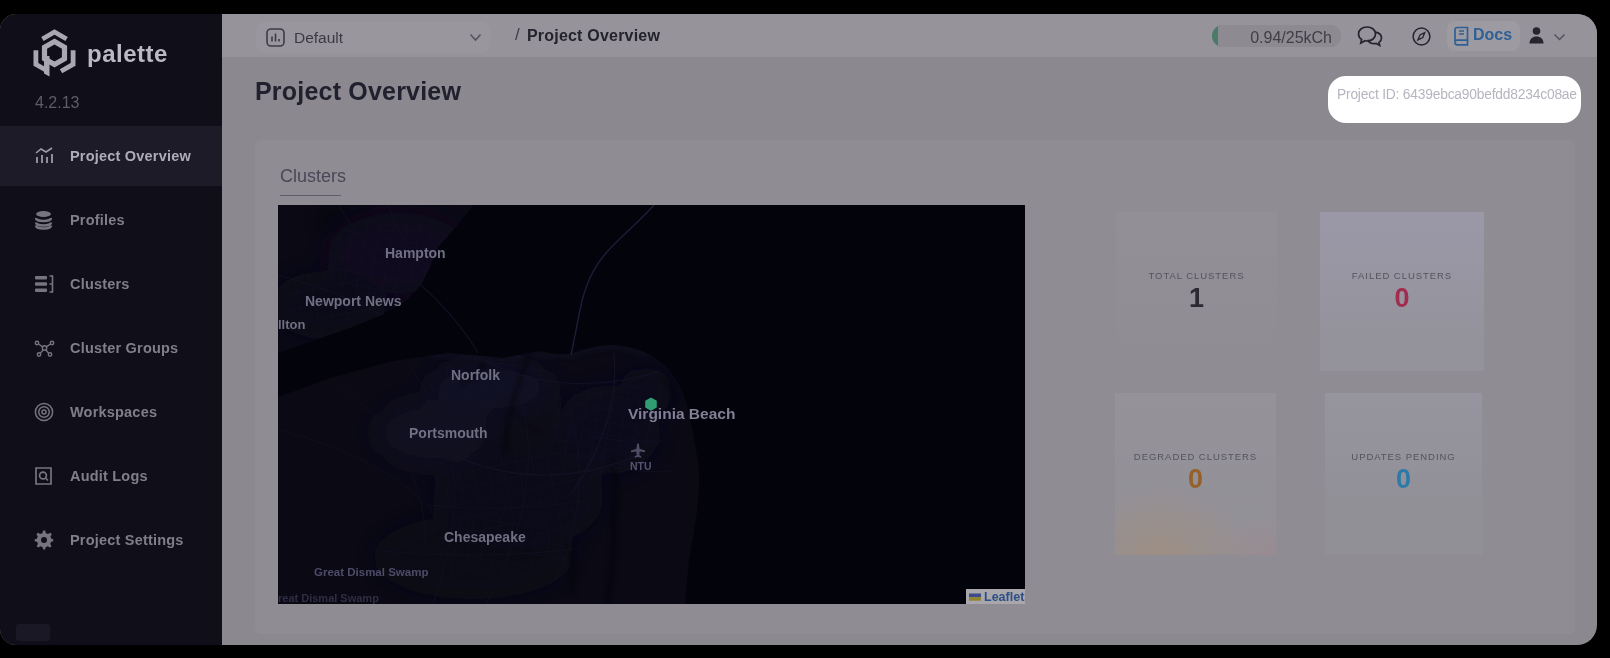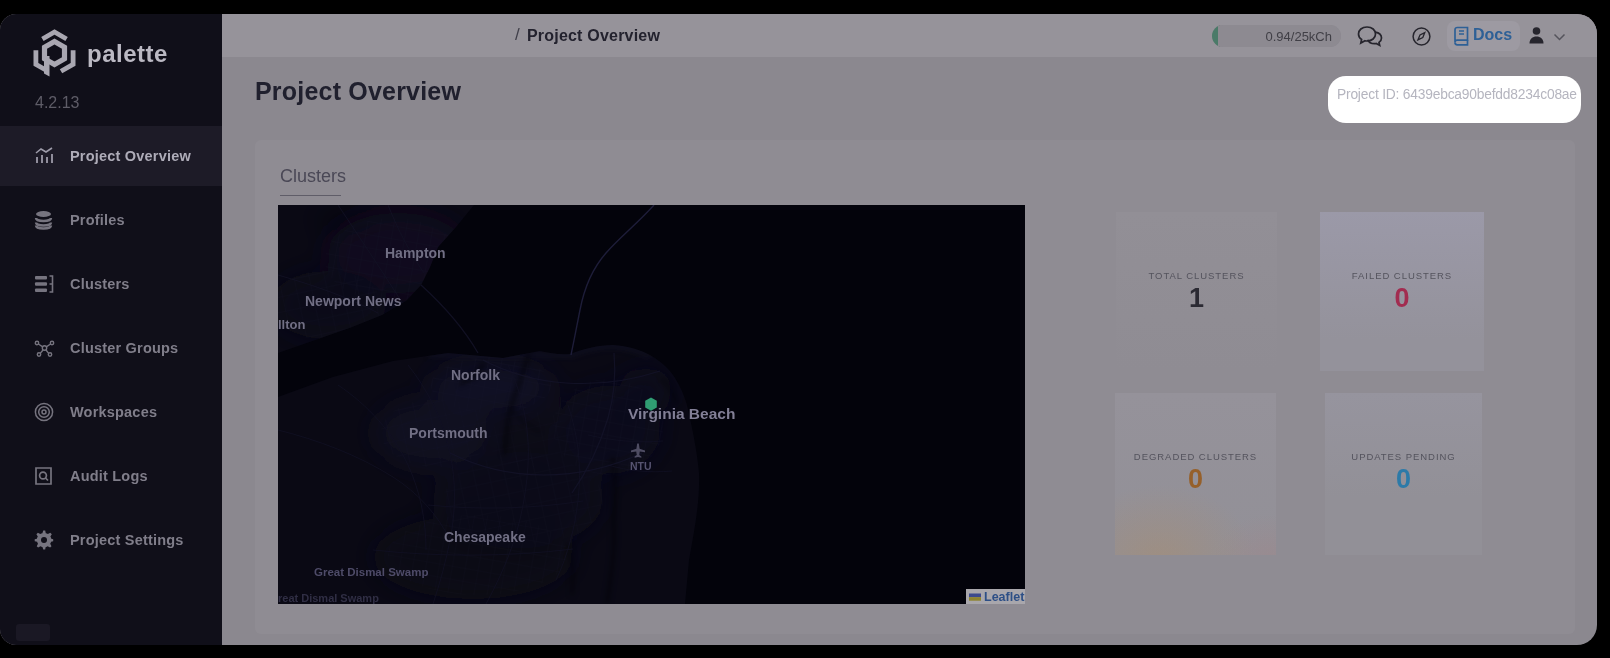--- a/index.html
+++ b/index.html
@@ -24,21 +24,21 @@
 .selector { position:absolute; left:34px; top:8px; width:234px; height:31px;
   background:#99969d; border-radius:8px; }
 .sel-text { position:absolute; left:38px; top:7px; font-size:15.5px; color:#3b3a44; }
 .crumb-slash { position:absolute; left:293px; top:11px; font-size:17px; color:#3f3e49; }
 .crumb { position:absolute; left:305px; top:13px; font-size:16px; font-weight:700;
   color:#23222e; letter-spacing:.2px; }
 .pill { position:absolute; right:256px; top:11px; width:129px; height:22px;
   background:#8b888f; border-radius:11px; overflow:hidden; }
 .pill-prog { position:absolute; left:0; top:0; width:8px; height:22px;
   background:#4a7a68; border-radius:11px 0 0 11px; }
-.pill-text { position:absolute; right:9px; top:4px; font-size:13px; color:#403f46; }
+.pill-text { position:absolute; right:9px; top:4px; font-size:16px; color:#403f46; }
 .docs-btn { position:absolute; right:77px; top:7px; width:73px; height:30px;
   background:#9d9aa2; border-radius:8px; }
 .docs-text { position:absolute; left:26px; top:4.5px; font-size:16px; font-weight:700;
   color:#2e6096; }
 .heading { position:absolute; left:255px; top:63px; font-size:25px; font-weight:700;
   color:#20202e; letter-spacing:.2px; }
 .card { position:absolute; left:255px; top:126px; width:1320px; height:494px;
   background:#8f8c93; border-radius:6px; }
 .card-title { position:absolute; left:25px; top:26px; font-size:18px; color:#4a4856; }
 .card-title-line { position:absolute; left:25px; top:55px; width:61px; height:1px;
@@ -54,20 +54,32 @@
 .tooltip { position:absolute; left:1328px; top:76px; width:253px; height:47px;
   background:#ffffff; border-radius:18px; }
 .tooltip span { position:absolute; left:9px; top:11px; font-size:13.8px; color:#b5b5bf;
   letter-spacing:-0.2px; white-space:nowrap; }
 </style>
 </head>
 <body>
 <div class="app">
 
   <div class="topbar">
+    <div class="selector">
+      <svg style="position:absolute;left:10px;top:6px" width="19" height="19" viewBox="0 0 19 19">
+        <rect x="1" y="1" width="17" height="17" rx="4" fill="none" stroke="#3c3b45" stroke-width="1.6"></rect>
+        <line x1="6" y1="13.5" x2="6" y2="8.5" stroke="#3c3b45" stroke-width="1.6"></line>
+        <line x1="9.5" y1="13.5" x2="9.5" y2="5.5" stroke="#3c3b45" stroke-width="1.6"></line>
+        <line x1="13" y1="13.5" x2="13" y2="11" stroke="#3c3b45" stroke-width="1.6"></line>
+      </svg>
+      <div class="sel-text">Default</div>
+      <svg style="position:absolute;right:8px;top:11px" width="13" height="9" viewBox="0 0 13 9">
+        <polyline points="1.5,1.5 6.5,7 11.5,1.5" fill="none" stroke="#55535c" stroke-width="1.6"></polyline>
+      </svg>
+    </div>
     <div class="crumb-slash">/</div>
     <div class="crumb">Project Overview</div>
     <div class="pill">
       <div class="pill-prog"></div>
       <div style="position:absolute;left:6px;top:0;width:123px;height:22px;background:#8d8a91;border-radius:0 11px 11px 0"></div>
       <div class="pill-text">0.94/25kCh</div>
     </div>
     <svg style="position:absolute;right:212px;top:11px" width="28" height="24" viewBox="0 0 28 24">
       <path d="M10 2 C5 2 1.5 5 1.5 9 C1.5 11.3 2.7 13.2 4.6 14.4 L3.8 18 L8 15.7 C8.6 15.9 9.3 16 10 16 C15 16 18.5 13 18.5 9 C18.5 5 15 2 10 2 Z" fill="none" stroke="#26252d" stroke-width="1.7"></path>
       <path d="M18.3 7.2 C21.8 7.8 24.5 10 24.5 13 C24.5 14.8 23.5 16.4 22 17.4 L22.7 20.4 L19.2 18.5 C18.7 18.6 18.1 18.7 17.5 18.7 C14.3 18.7 11.6 17 10.7 14.7" fill="none" stroke="#26252d" stroke-width="1.7"></path>

